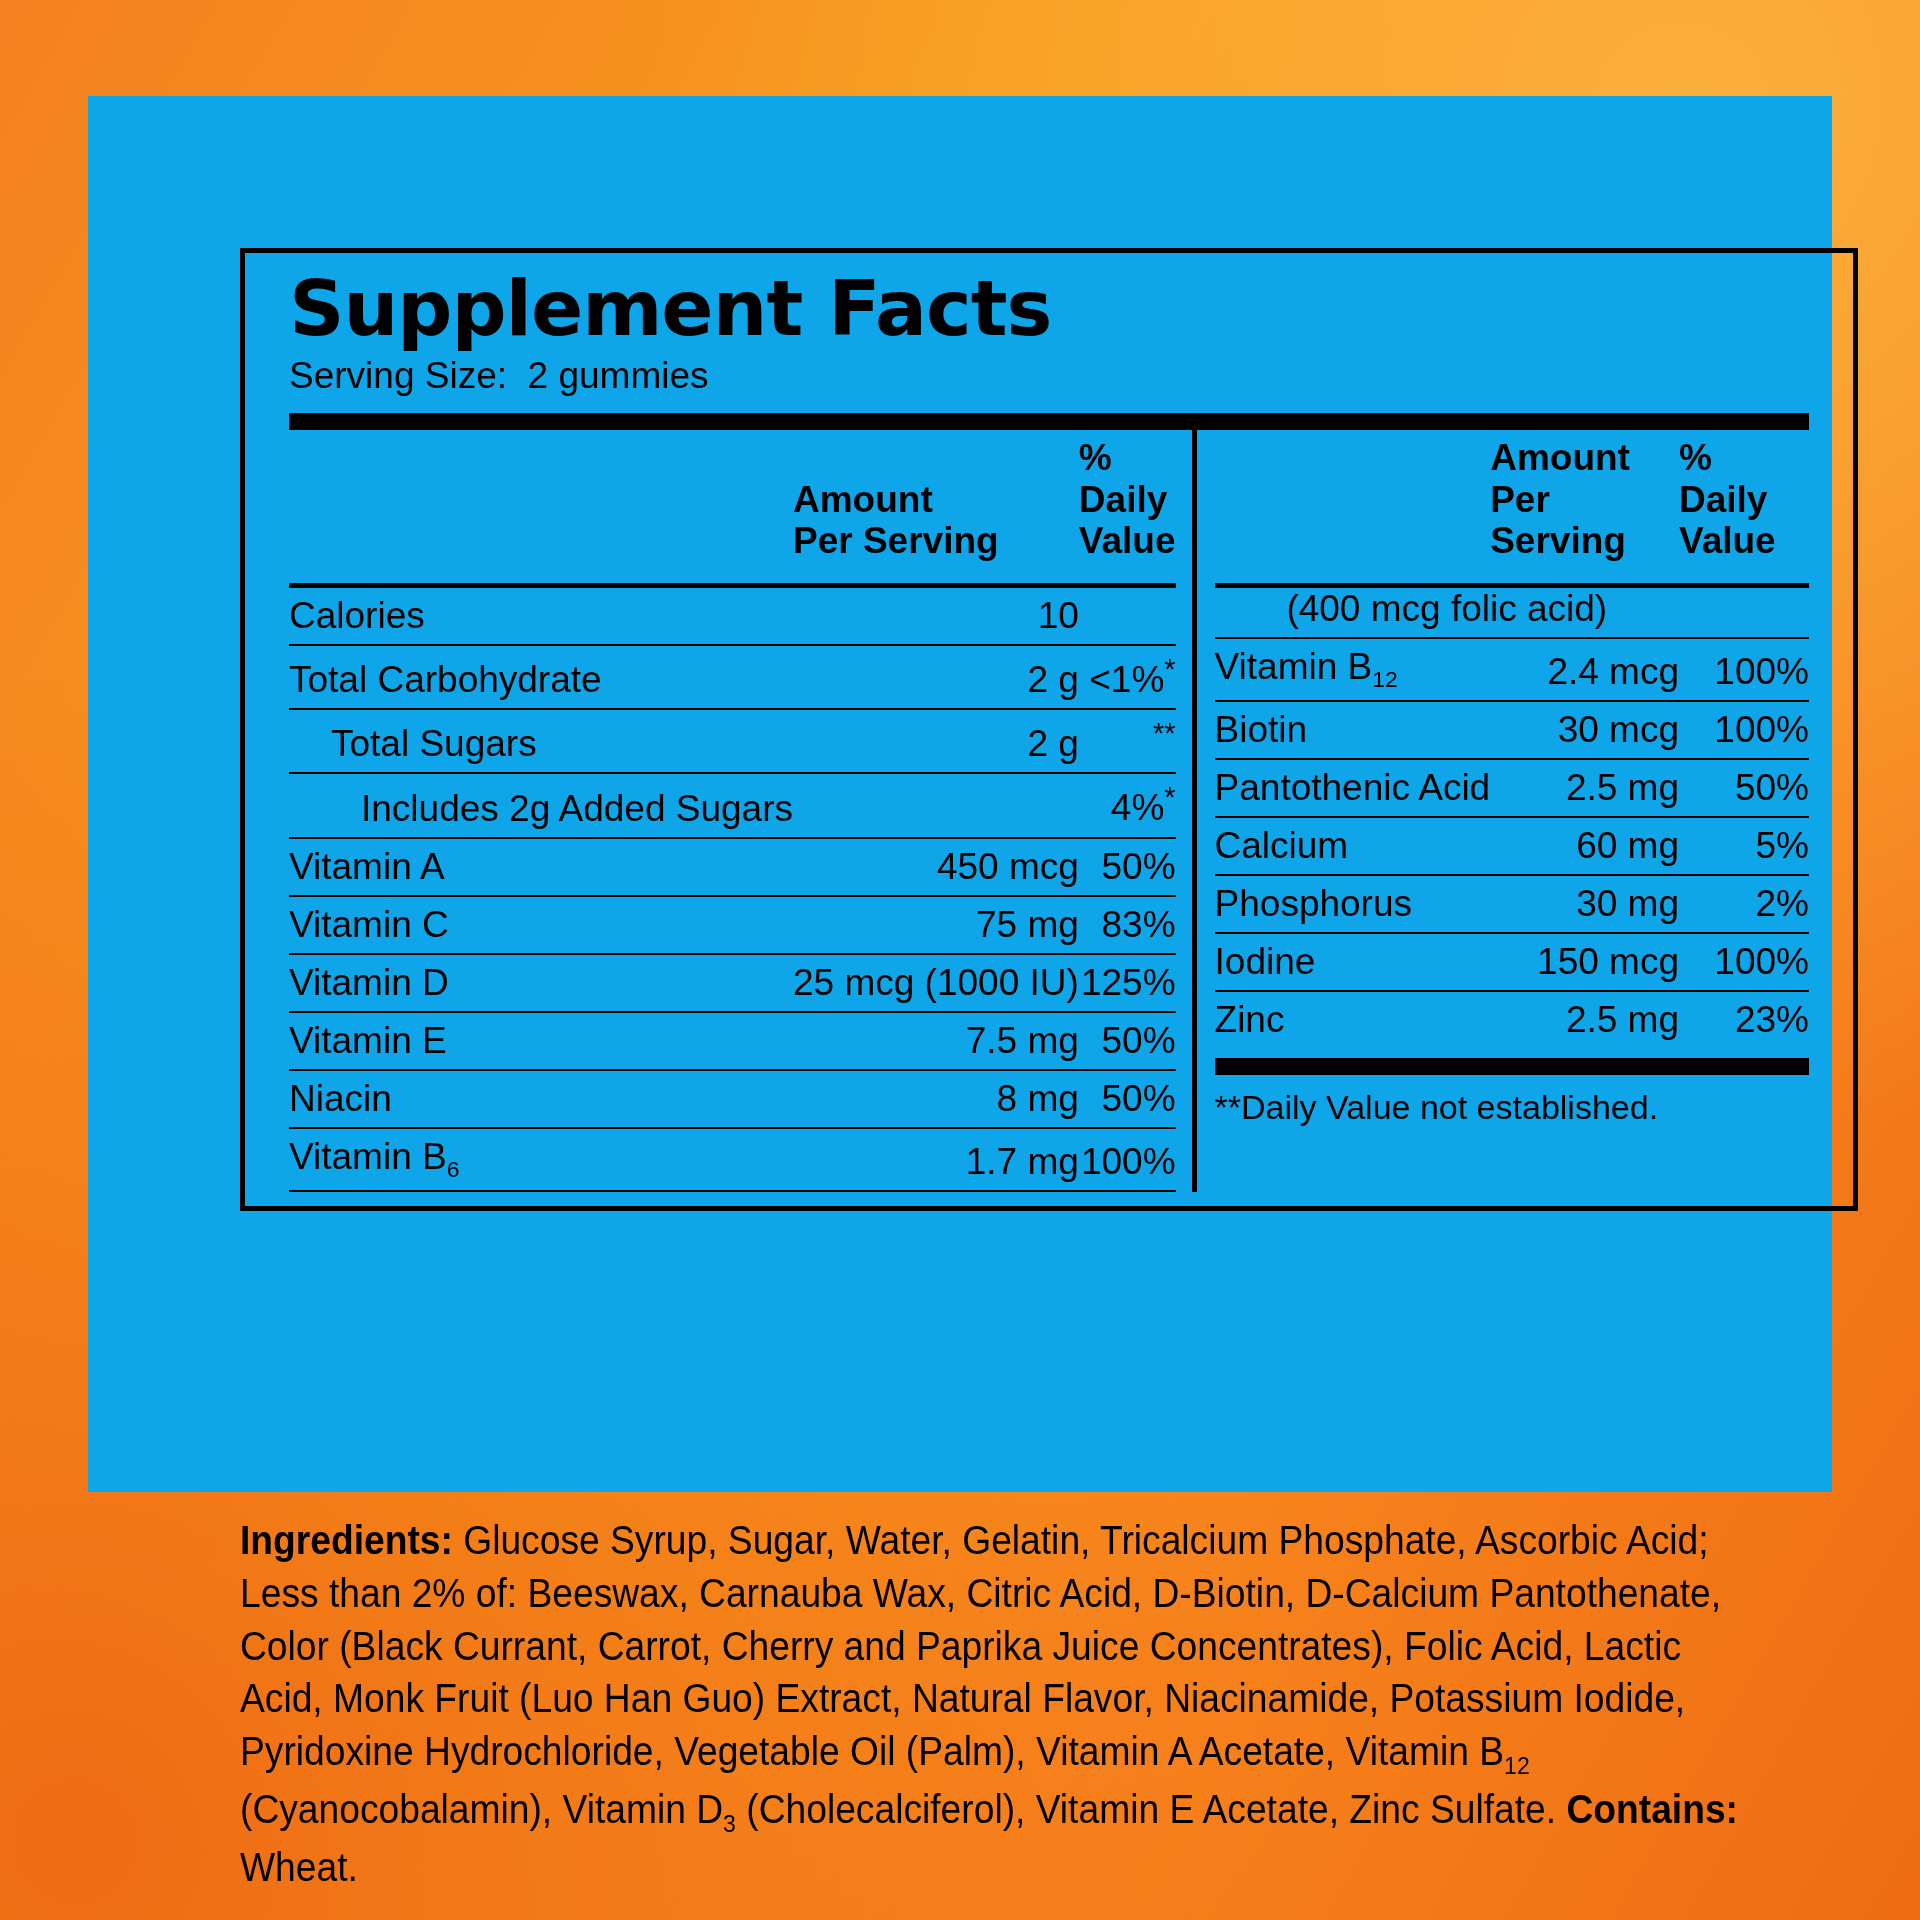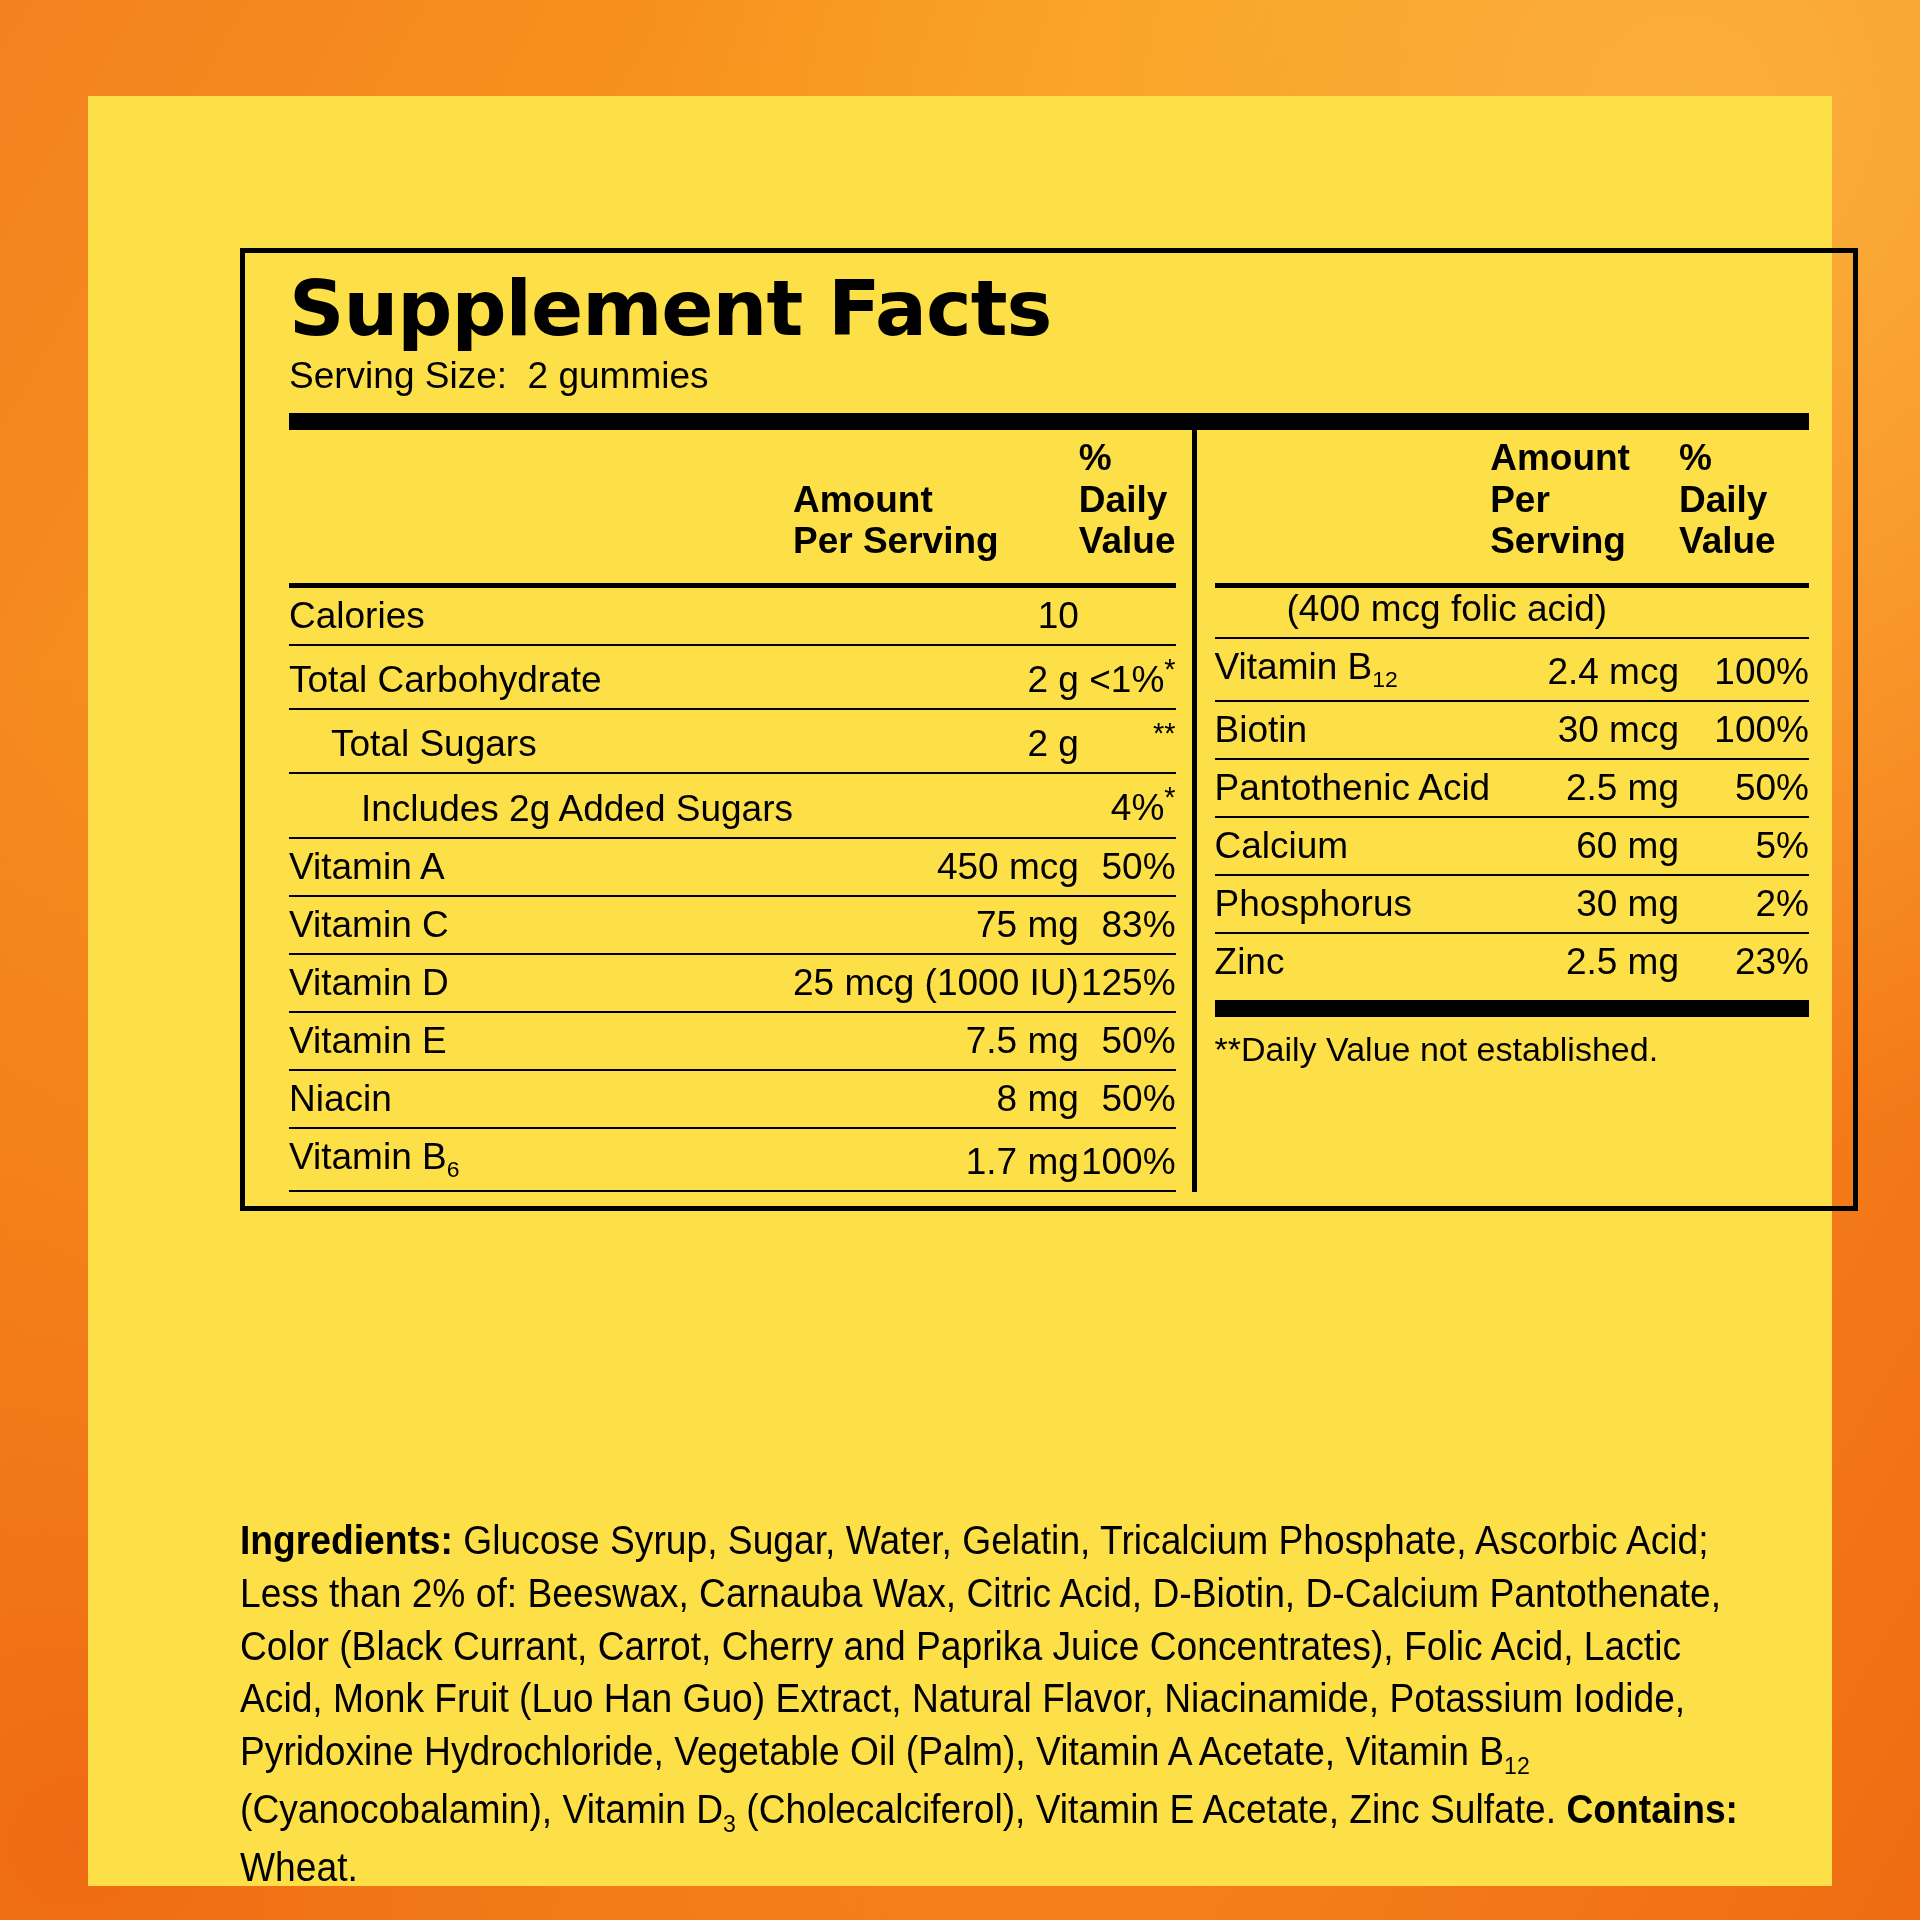--- a/index.html
+++ b/index.html
@@ -19,22 +19,22 @@
     background:
       radial-gradient(circle at 88% 6%, #fbb03b 0%, rgba(251,176,59,0) 42%),
       radial-gradient(circle at 4% 96%, #ef6a14 0%, rgba(239,106,20,0) 45%),
       linear-gradient(120deg, #f4811f 0%, #f99d1c 40%, #f7831c 70%, #ef6c12 100%);
   }
   .panel {
     position: absolute;
     left: 88px;
     top: 96px;
     width: 1744px;
-    height: 1790px;
-    background: #fde047;
+    height: 1396px;
+    background: #0ea5e9;
   }
   .facts-box {
     position: absolute;
     left: 152px;
     top: 152px;
     width: 1618px;
     border: 5px solid #000;
     box-sizing: border-box;
     padding: 10px 22px 14px 22px;
   }
@@ -290,20 +290,25 @@
             <td class="amt-cell">60 mg</td>
             <td class="dv-cell">5%</td>
           </tr>
 
           <tr class="row">
             <td class="name-cell">Phosphorus</td>
             <td class="amt-cell">30 mg</td>
             <td class="dv-cell">2%</td>
           </tr>
 
+          <tr class="row">
+            <td class="name-cell">Iodine</td>
+            <td class="amt-cell">150 mcg</td>
+            <td class="dv-cell">100%</td>
+          </tr>
 
           <tr class="row no-rule">
             <td class="name-cell">Zinc</td>
             <td class="amt-cell">2.5 mg</td>
             <td class="dv-cell">23%</td>
           </tr>
         </tbody>
           </table>
 
         <div class="bottom-thick"></div>

